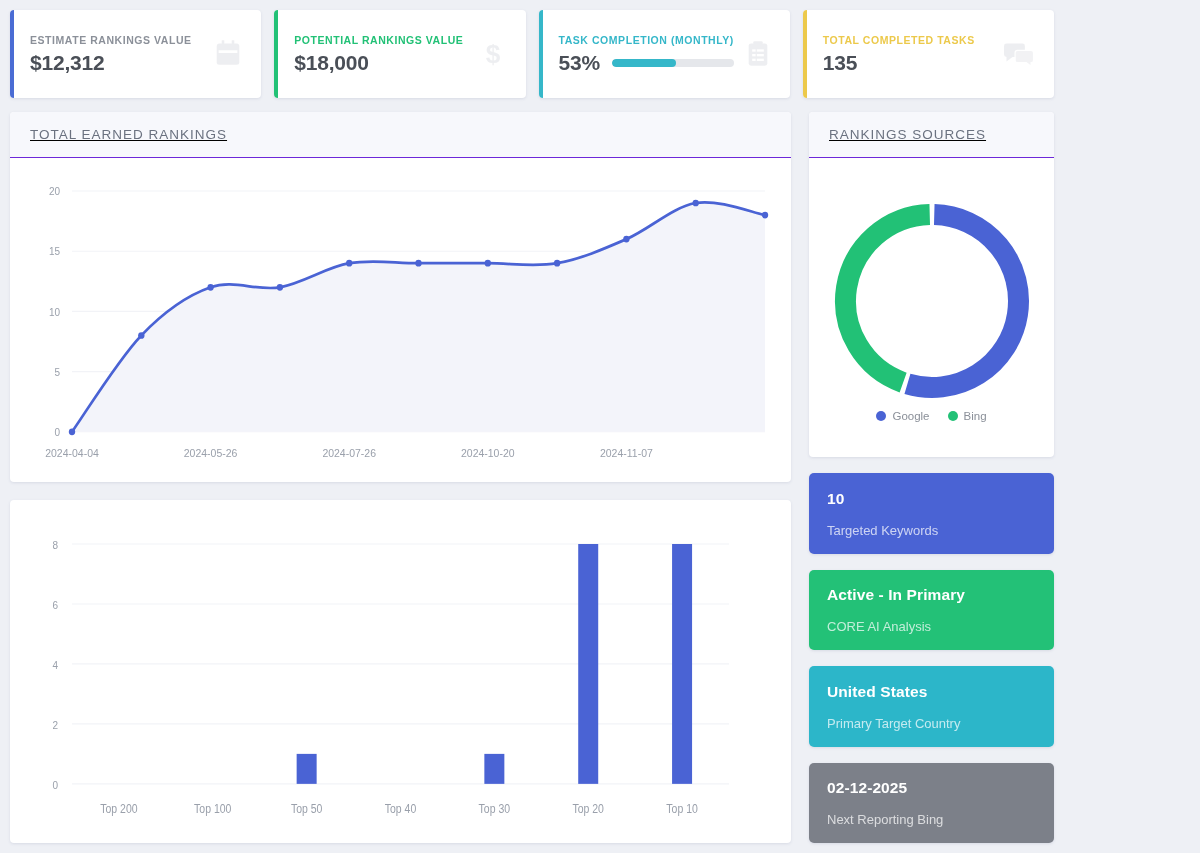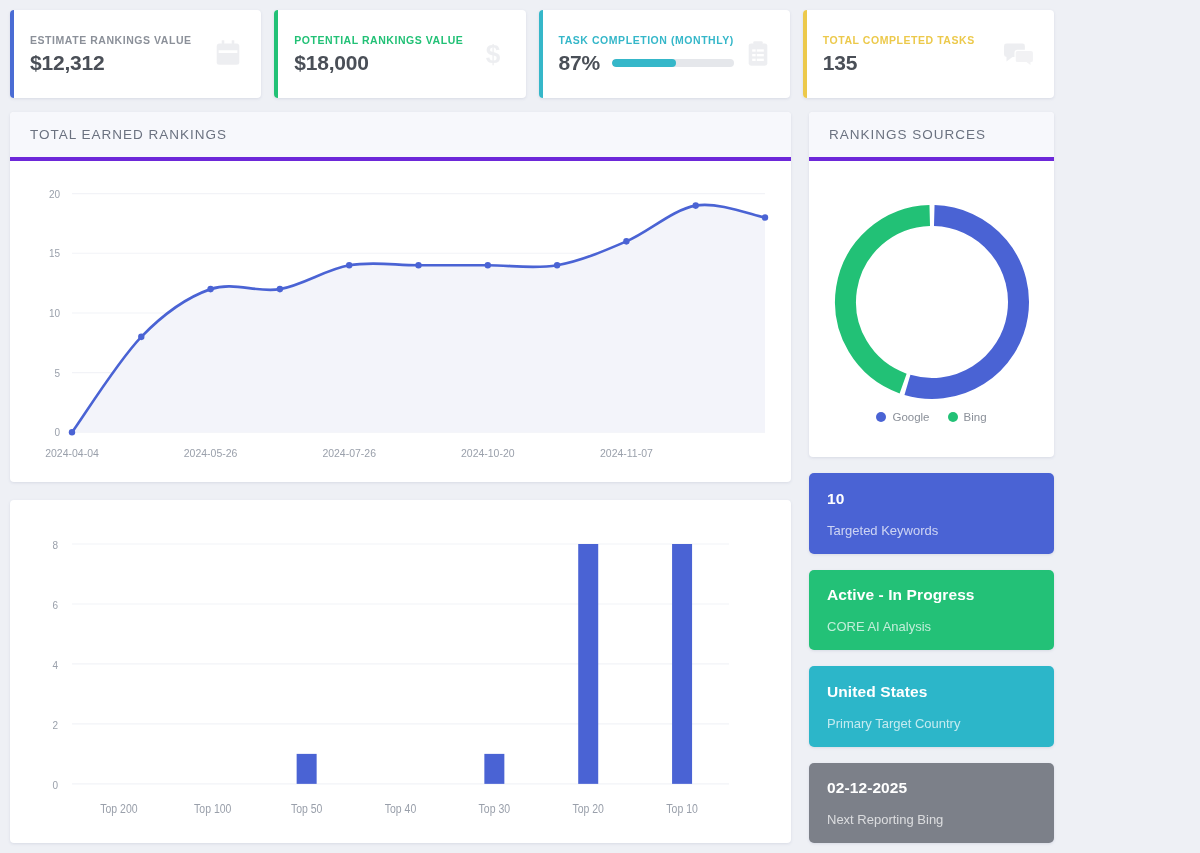--- a/index.html
+++ b/index.html
@@ -36,22 +36,22 @@
   .grid { flex: 1 1 auto; display: flex; gap: 18px; min-height: 0; }
   .col-left  { flex: 0 0 781px; display: flex; flex-direction: column; gap: 18px; min-height: 0; }
   .col-right { flex: 1 1 auto; display: flex; flex-direction: column; gap: 16px; min-height: 0; }
 
   .panel {
     background: #ffffff; border-radius: 4px;
     box-shadow: 0 1px 3px rgba(70,80,120,.13);
     display: flex; flex-direction: column; overflow: hidden;
   }
   .panel-head {
-    background: #f7f8fc; border-bottom: 4px solid #6d28d9;
-    padding: 15px 20px; flex: 0 0 auto;
+    background: #f7f8fc; border-bottom: 1px solid #6d28d9;
+    padding: 15px 20px; flex: 0 0 auto; text-decoration: underline;
   }
   .panel-title {
     font-size: 13.5px; font-weight: 500; letter-spacing: 1px;
     text-transform: uppercase; color: #6b7280;
   }
   .panel-body { flex: 1 1 auto; position: relative; min-height: 0; }
 
   .chart-line  { flex: 0 0 370px; }
   .chart-bar   { flex: 1 1 auto; }
   .panel-donut { flex: 0 0 345px; }
@@ -115,21 +115,21 @@
           <text x="12" y="19" text-anchor="middle" font-size="21" font-weight="700" font-family="Liberation Sans, sans-serif" fill="#9aa0ae">$</text>
         </svg>
       </div>
     </div>
 
     <div class="stat-card">
       <div class="stat-stripe" style="background:#35b7c9"></div>
       <div class="stat-body">
         <div class="stat-label" style="color:#35b7c9">TASK COMPLETION (MONTHLY)</div>
         <div class="stat-valrow">
-          <div class="stat-value">87%</div>
+          <div class="stat-value">53%</div>
           <div class="progress-track">
             <div class="progress-fill" id="pf" style="background: rgb(53, 183, 201); width: 53%;"></div>
           </div>
         </div>
       </div>
       <div class="stat-icon">
         <svg width="28" height="28" viewBox="0 0 24 24" fill="#9aa0ae">
           <rect x="4" y="3" width="16" height="19" rx="2"></rect>
           <rect x="8" y="1" width="8" height="3.5" rx="1"></rect>
           <rect x="7" y="8" width="3" height="2" fill="#fff"></rect>
@@ -255,21 +255,21 @@
           </div>
         </div>
       </div>
 
       <div class="tiles">
         <div class="tile" style="background:#4a63d4">
           <div class="tile-value">10</div>
           <div class="tile-label">Targeted Keywords</div>
         </div>
         <div class="tile" style="background:#23c177">
-          <div class="tile-value">Active - In Progress</div>
+          <div class="tile-value">Active - In Primary</div>
           <div class="tile-label">CORE AI Analysis</div>
         </div>
         <div class="tile" style="background:#2cb6c9">
           <div class="tile-value">United States</div>
           <div class="tile-label">Primary Target Country</div>
         </div>
         <div class="tile" style="background:#7c8089">
           <div class="tile-value">02-12-2025</div>
           <div class="tile-label">Next Reporting Bing</div>
         </div>

